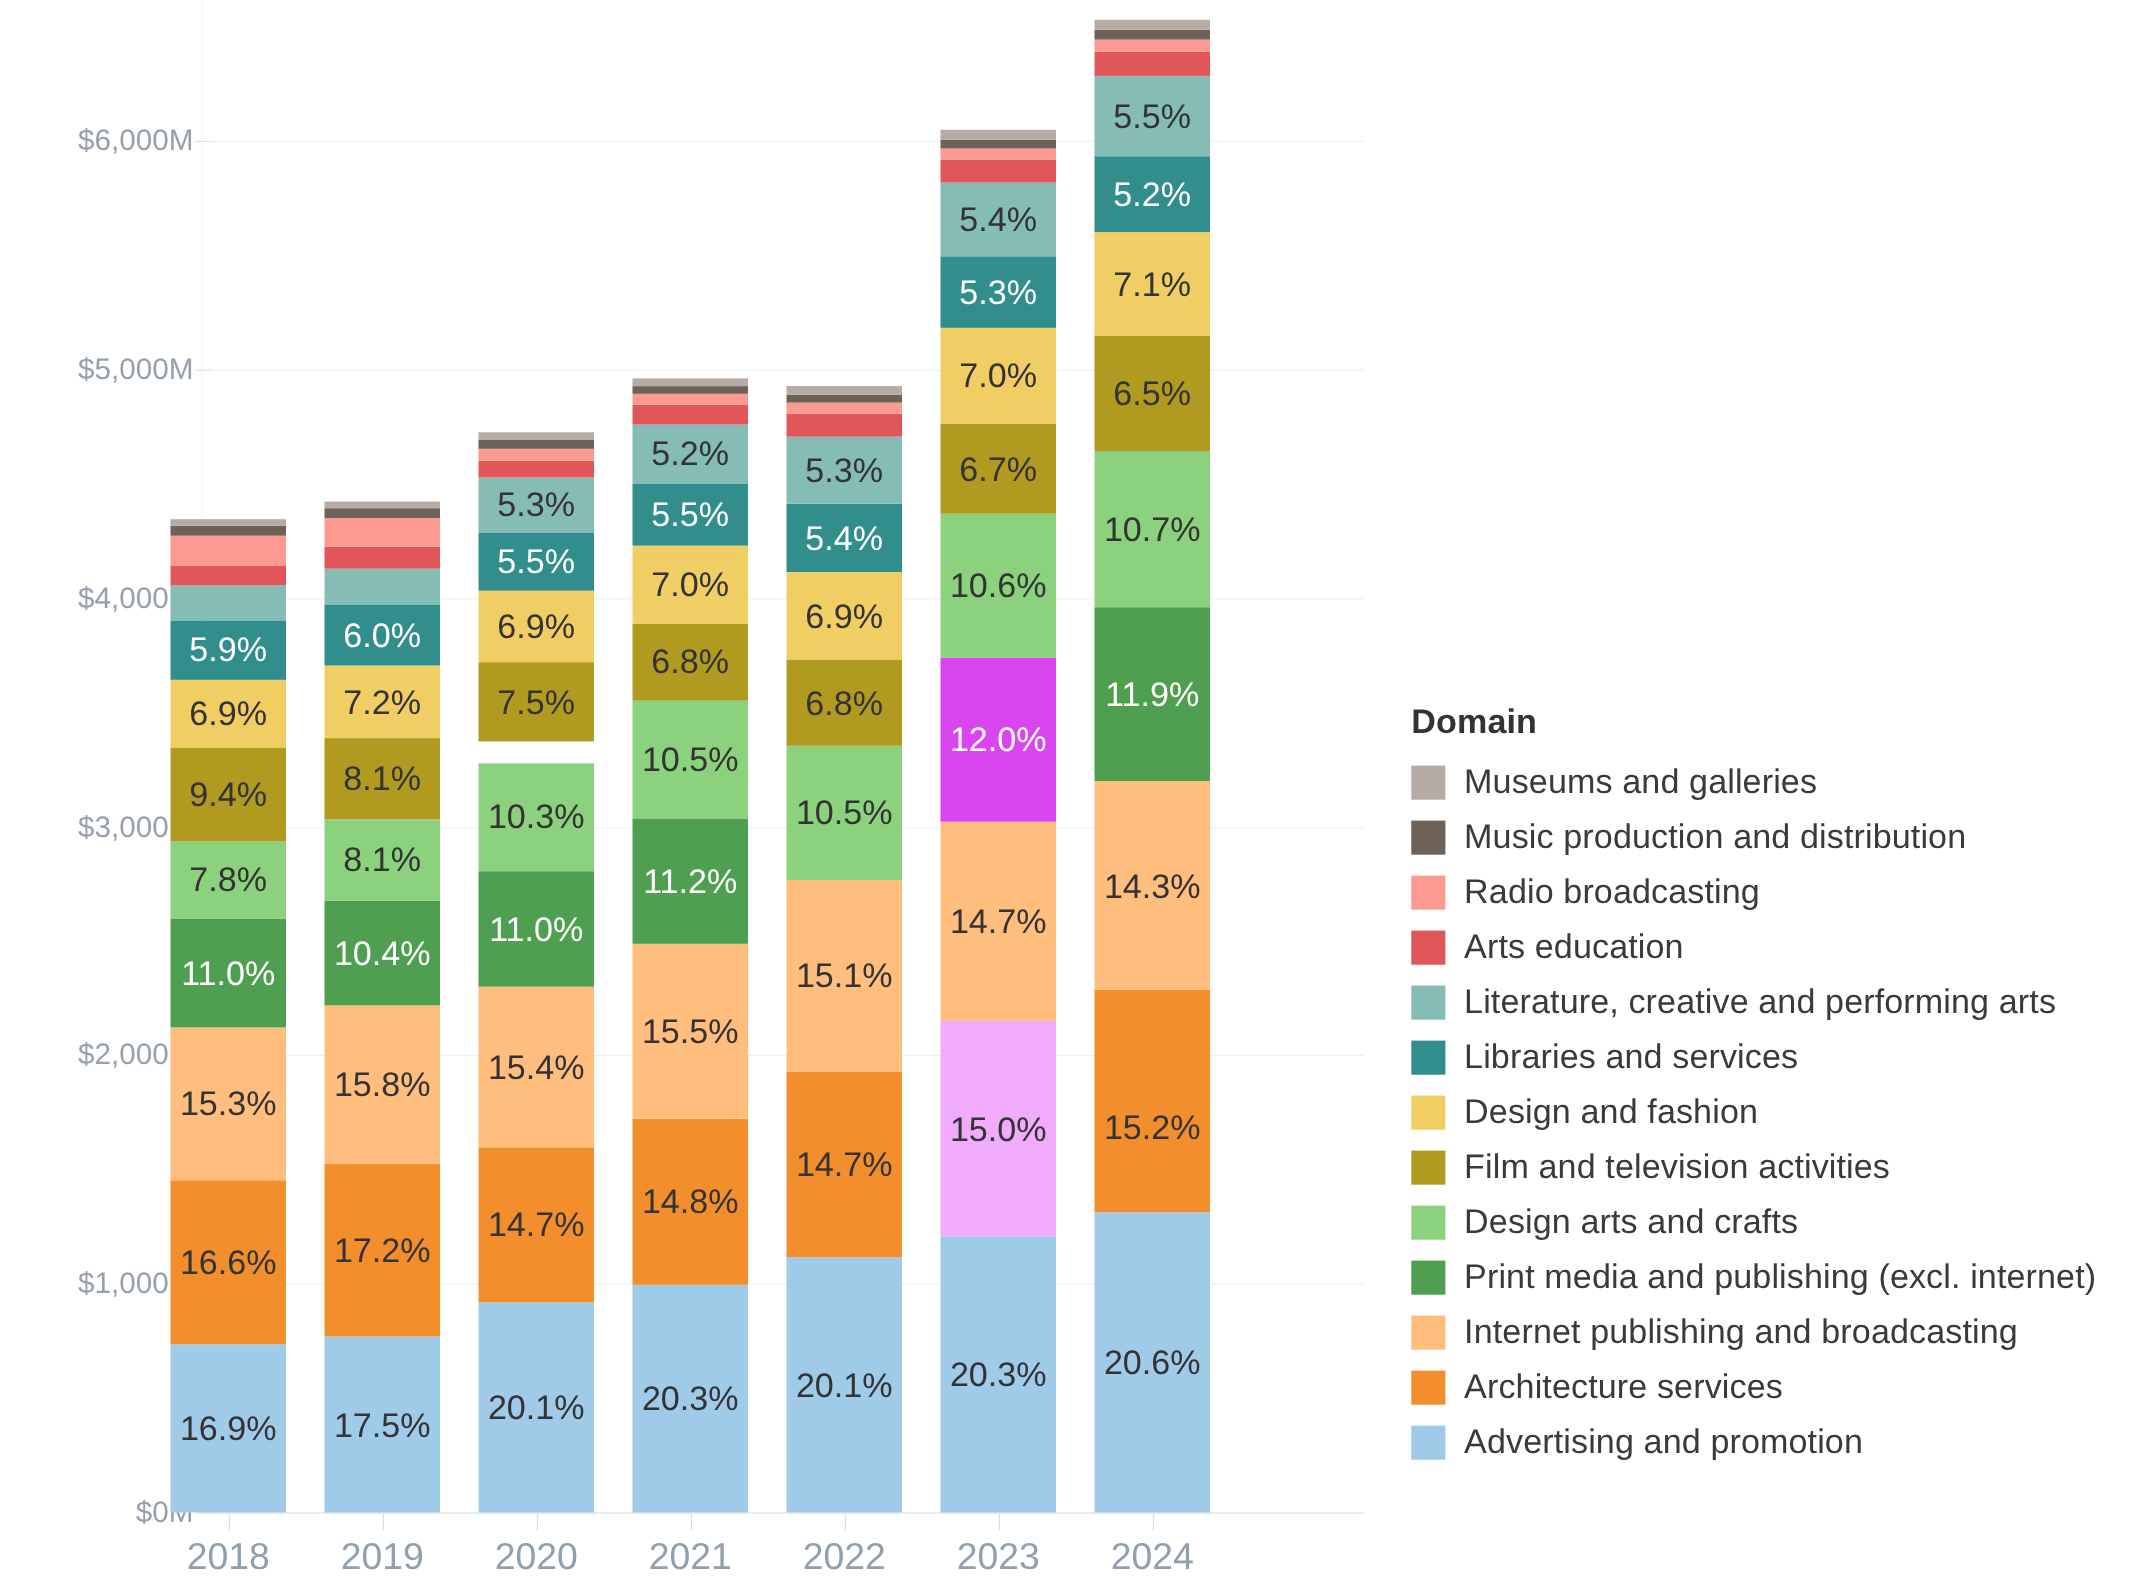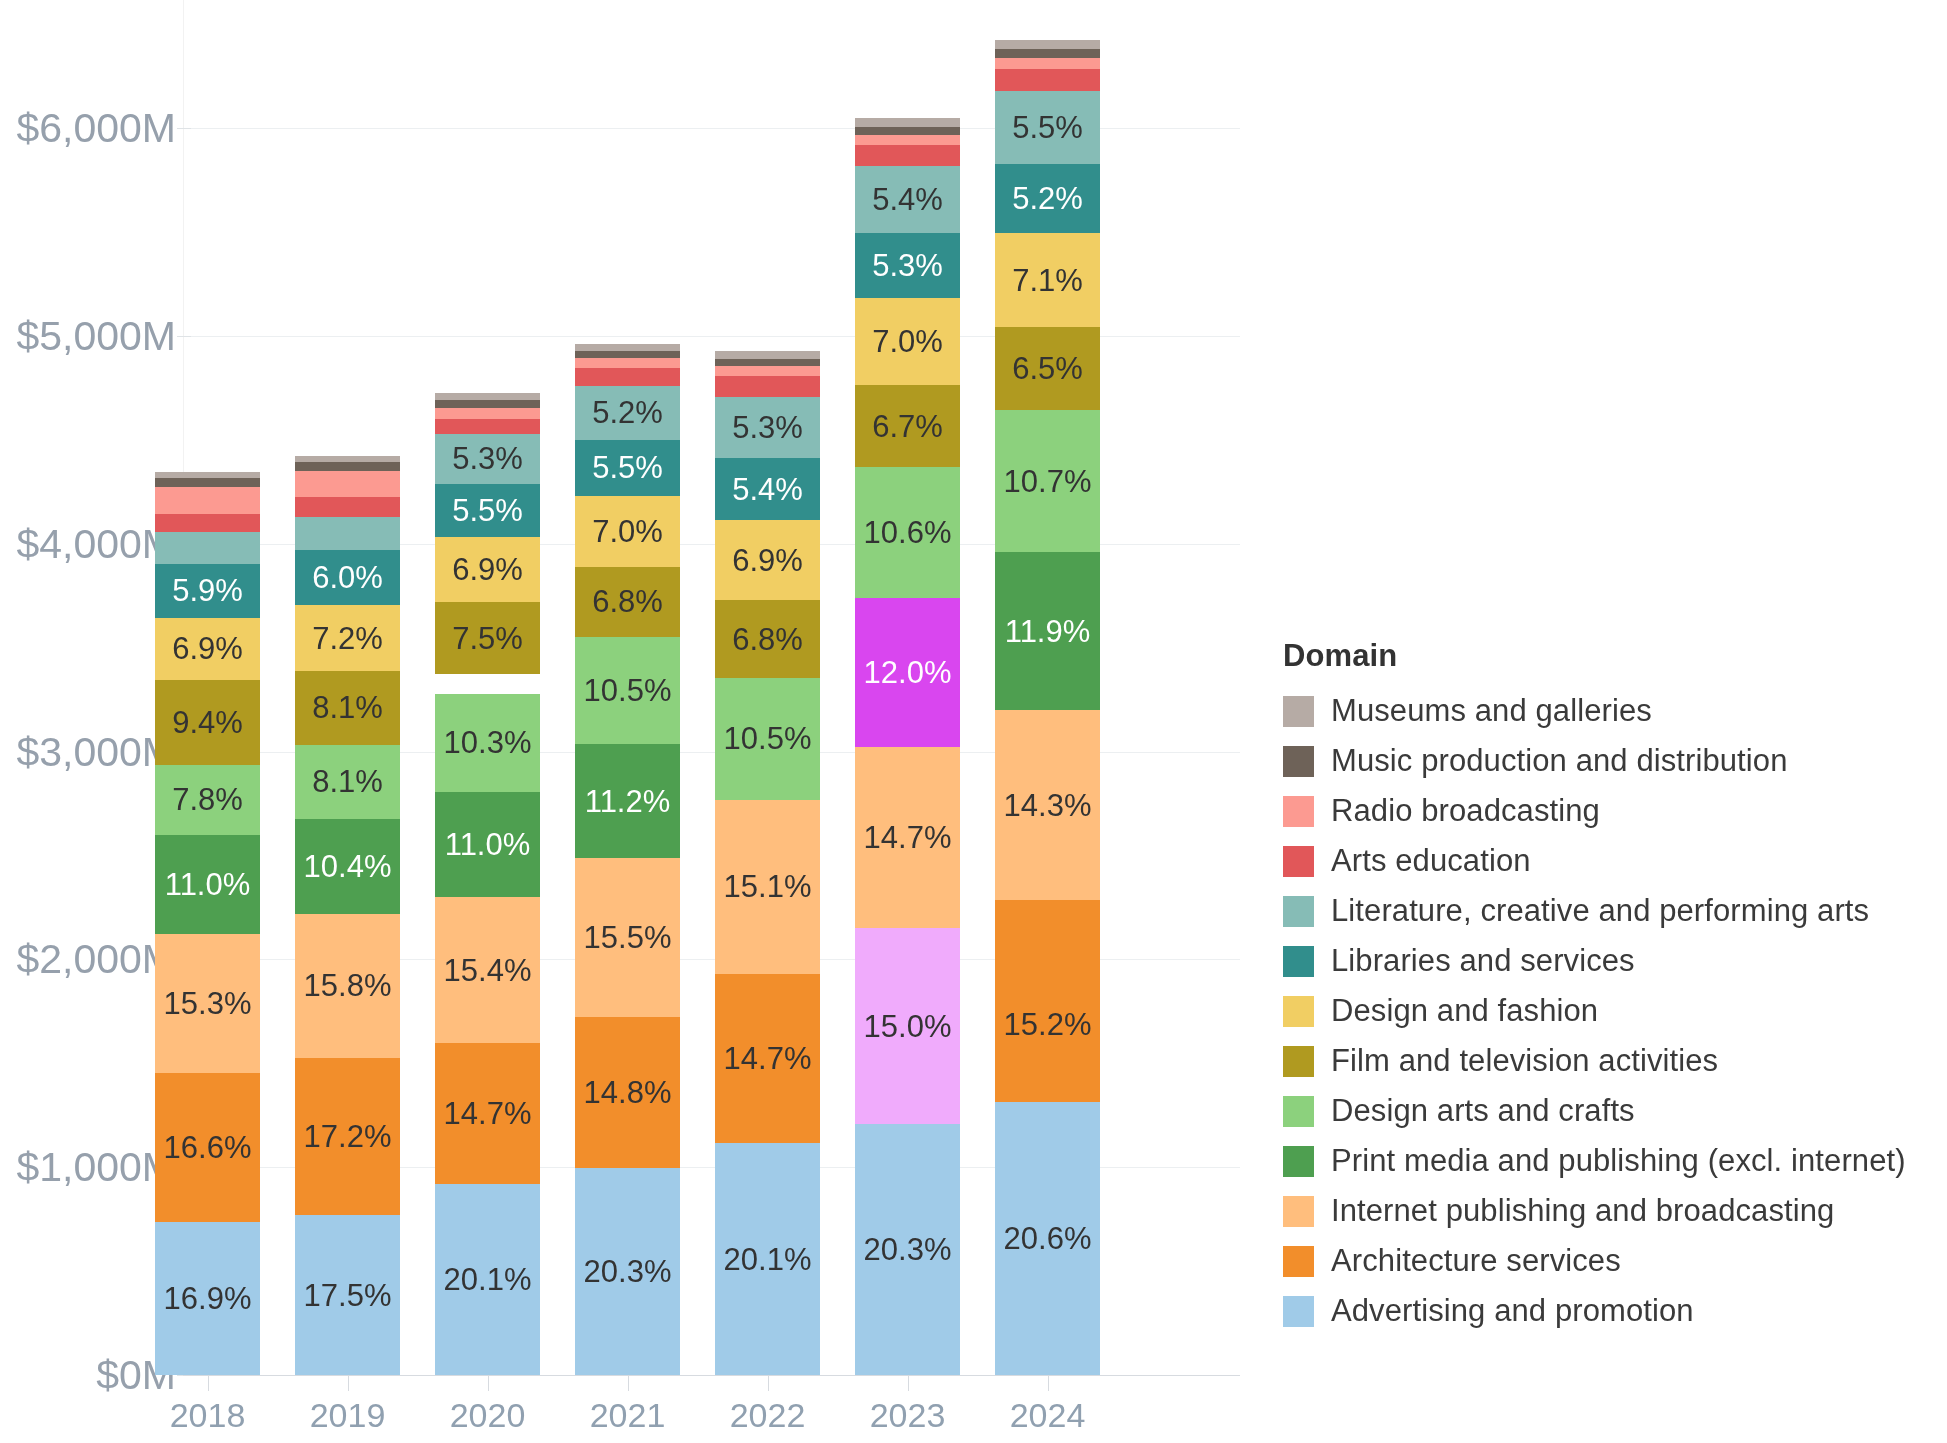--- a/index.html
+++ b/index.html
@@ -25,21 +25,21 @@
     left: 0; top: 0;
     width: 1240px;
     height: 1443px;
   }
 
   .y-tick {
     position: absolute;
     width: 176px;
     text-align: right;
     color: #96a0ac;
-    font-size: 41px;
+    font-size: 27px;
     transform: translateY(-50%);
     font-family: "Liberation Sans", sans-serif;
     white-space: nowrap;
   }
 
   .gridline {
     position: absolute;
     left: 185px;
     width: 1055px;
     height: 1px;
@@ -383,21 +383,21 @@
           </div>
           <div class="seg" style="height: 189.733px; background: rgb(255, 190, 125);">
             <span class="seg-label" style="color: rgb(51, 51, 51);">14.3%</span>
           </div>
           <div class="seg" style="height: 157.89px; background: rgb(78, 159, 80);">
             <span class="seg-label" style="color: rgb(255, 255, 255);">11.9%</span>
           </div>
           <div class="seg" style="height: 141.968px; background: rgb(140, 209, 125);">
             <span class="seg-label" style="color: rgb(51, 51, 51);">10.7%</span>
           </div>
-          <div class="seg" style="height: 83px; background: rgb(176, 154, 32);">
+          <div class="seg" style="height: 105px; background: rgb(176, 154, 32);">
             <span class="seg-label" style="color: rgb(51, 51, 51);">6.5%</span>
           </div>
           <div class="seg" style="height: 94.203px; background: rgb(241, 206, 99);">
             <span class="seg-label" style="color: rgb(51, 51, 51);">7.1%</span>
           </div>
           <div class="seg" style="height: 68.9938px; background: rgb(49, 142, 140);">
             <span class="seg-label" style="color: rgb(255, 255, 255);">5.2%</span>
           </div>
           <div class="seg" style="height: 72.9742px; background: rgb(134, 188, 182);">
             <span class="seg-label" style="color: rgb(51, 51, 51);">5.5%</span>

